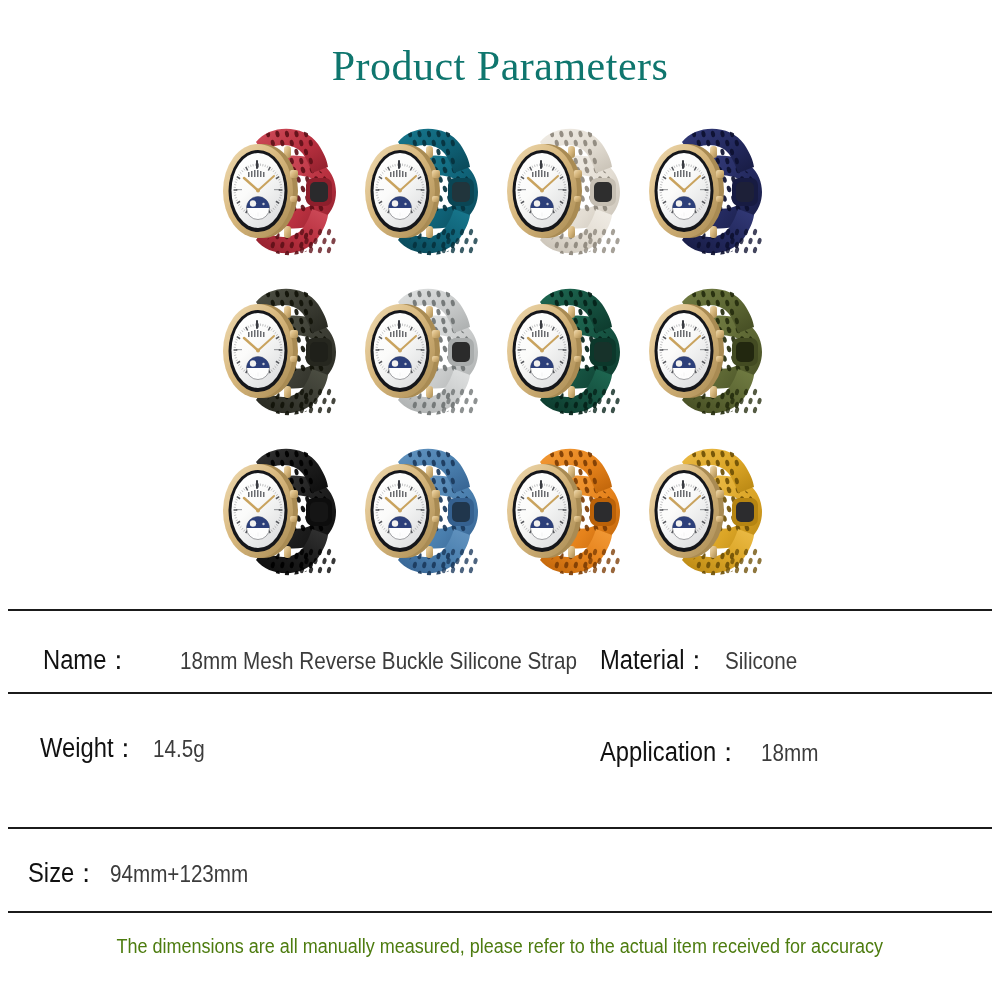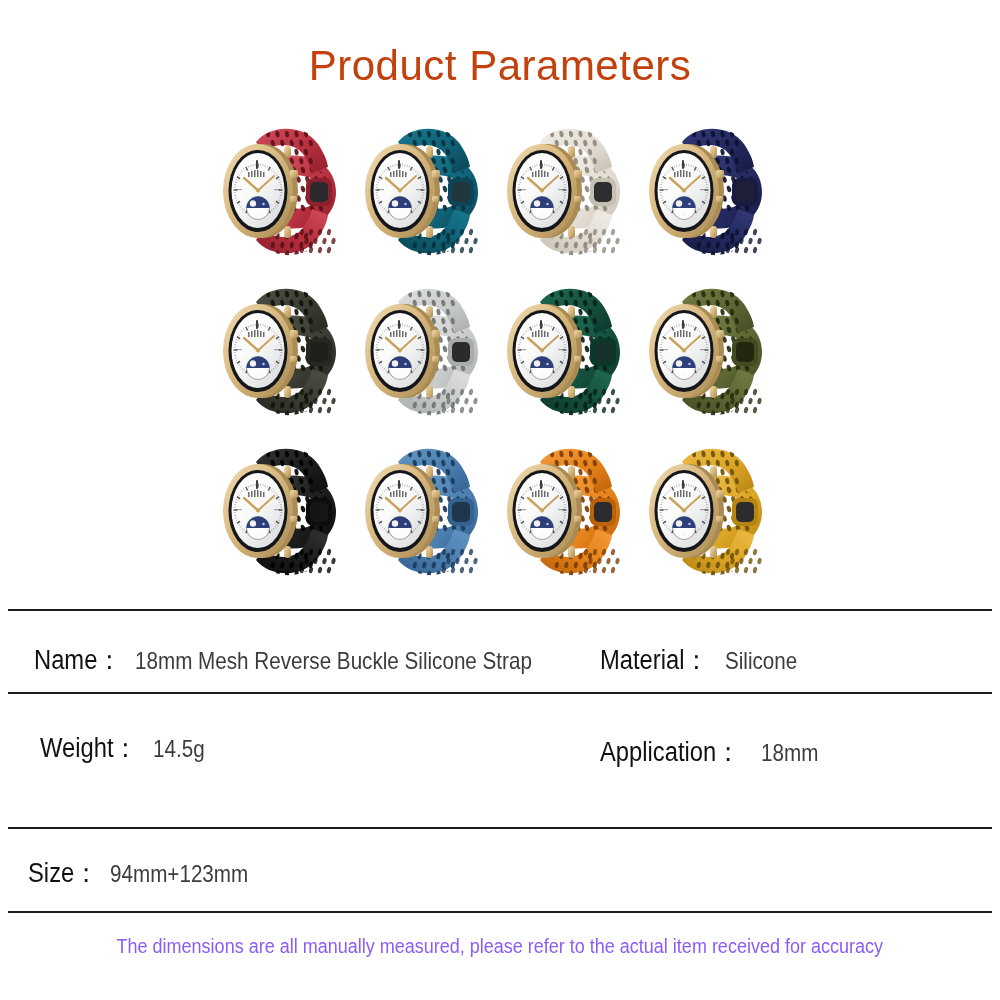--- a/index.html
+++ b/index.html
@@ -16,22 +16,22 @@
   }
 
   
   #page-title {
     position: absolute;
     top: 42px; left: 0; width: 1000px;
     text-align: center;
     font-size: 42px;
     font-weight: 400;
     letter-spacing: 0.5px;
-    color: #c2410c;
-    font-family: Liberation Sans, sans-serif;
+    color: #0f766e;
+    font-family: Liberation Serif, serif;
   }
 
   
   #gallery {
     position: absolute;
     top: 112px; left: 206px;
     width: 570px; height: 480px;
     display: grid;
     grid-template-columns: repeat(4, 142px);
     grid-template-rows: repeat(3, 160px);
@@ -76,34 +76,34 @@
   .cell .v {
     font-size: 24px;
     font-weight: 300;
     color: #3c3c3c;
     font-family: "Liberation Sans", sans-serif;
     transform: scaleX(0.86);
     transform-origin: left bottom;
     margin-left: 2px;
   }
 
-  #cell-name     { position: absolute; left: 26px; }
+  #cell-name     { position: absolute; left: 35px; gap: 36px; }
   #cell-material { position: absolute; left: 592px; }
   #cell-weight   { position: absolute; left: 32px; }
   #cell-app      { position: absolute; left: 592px; margin-top: 8px; }
   #cell-size     { position: absolute; left: 20px; }
 
   
   #footer-note {
     position: absolute;
     top: 935px; left: 0; width: 1000px;
     text-align: center;
     font-size: 20px;
     font-weight: 300;
-    color: #8b5cf6;
+    color: #4d7c0f;
     font-family: "Liberation Sans", sans-serif;
   }
   #footer-note span {
     display: inline-block;
     transform: scaleX(0.9);
   }
 </style>
 </head>
 <body>
 

